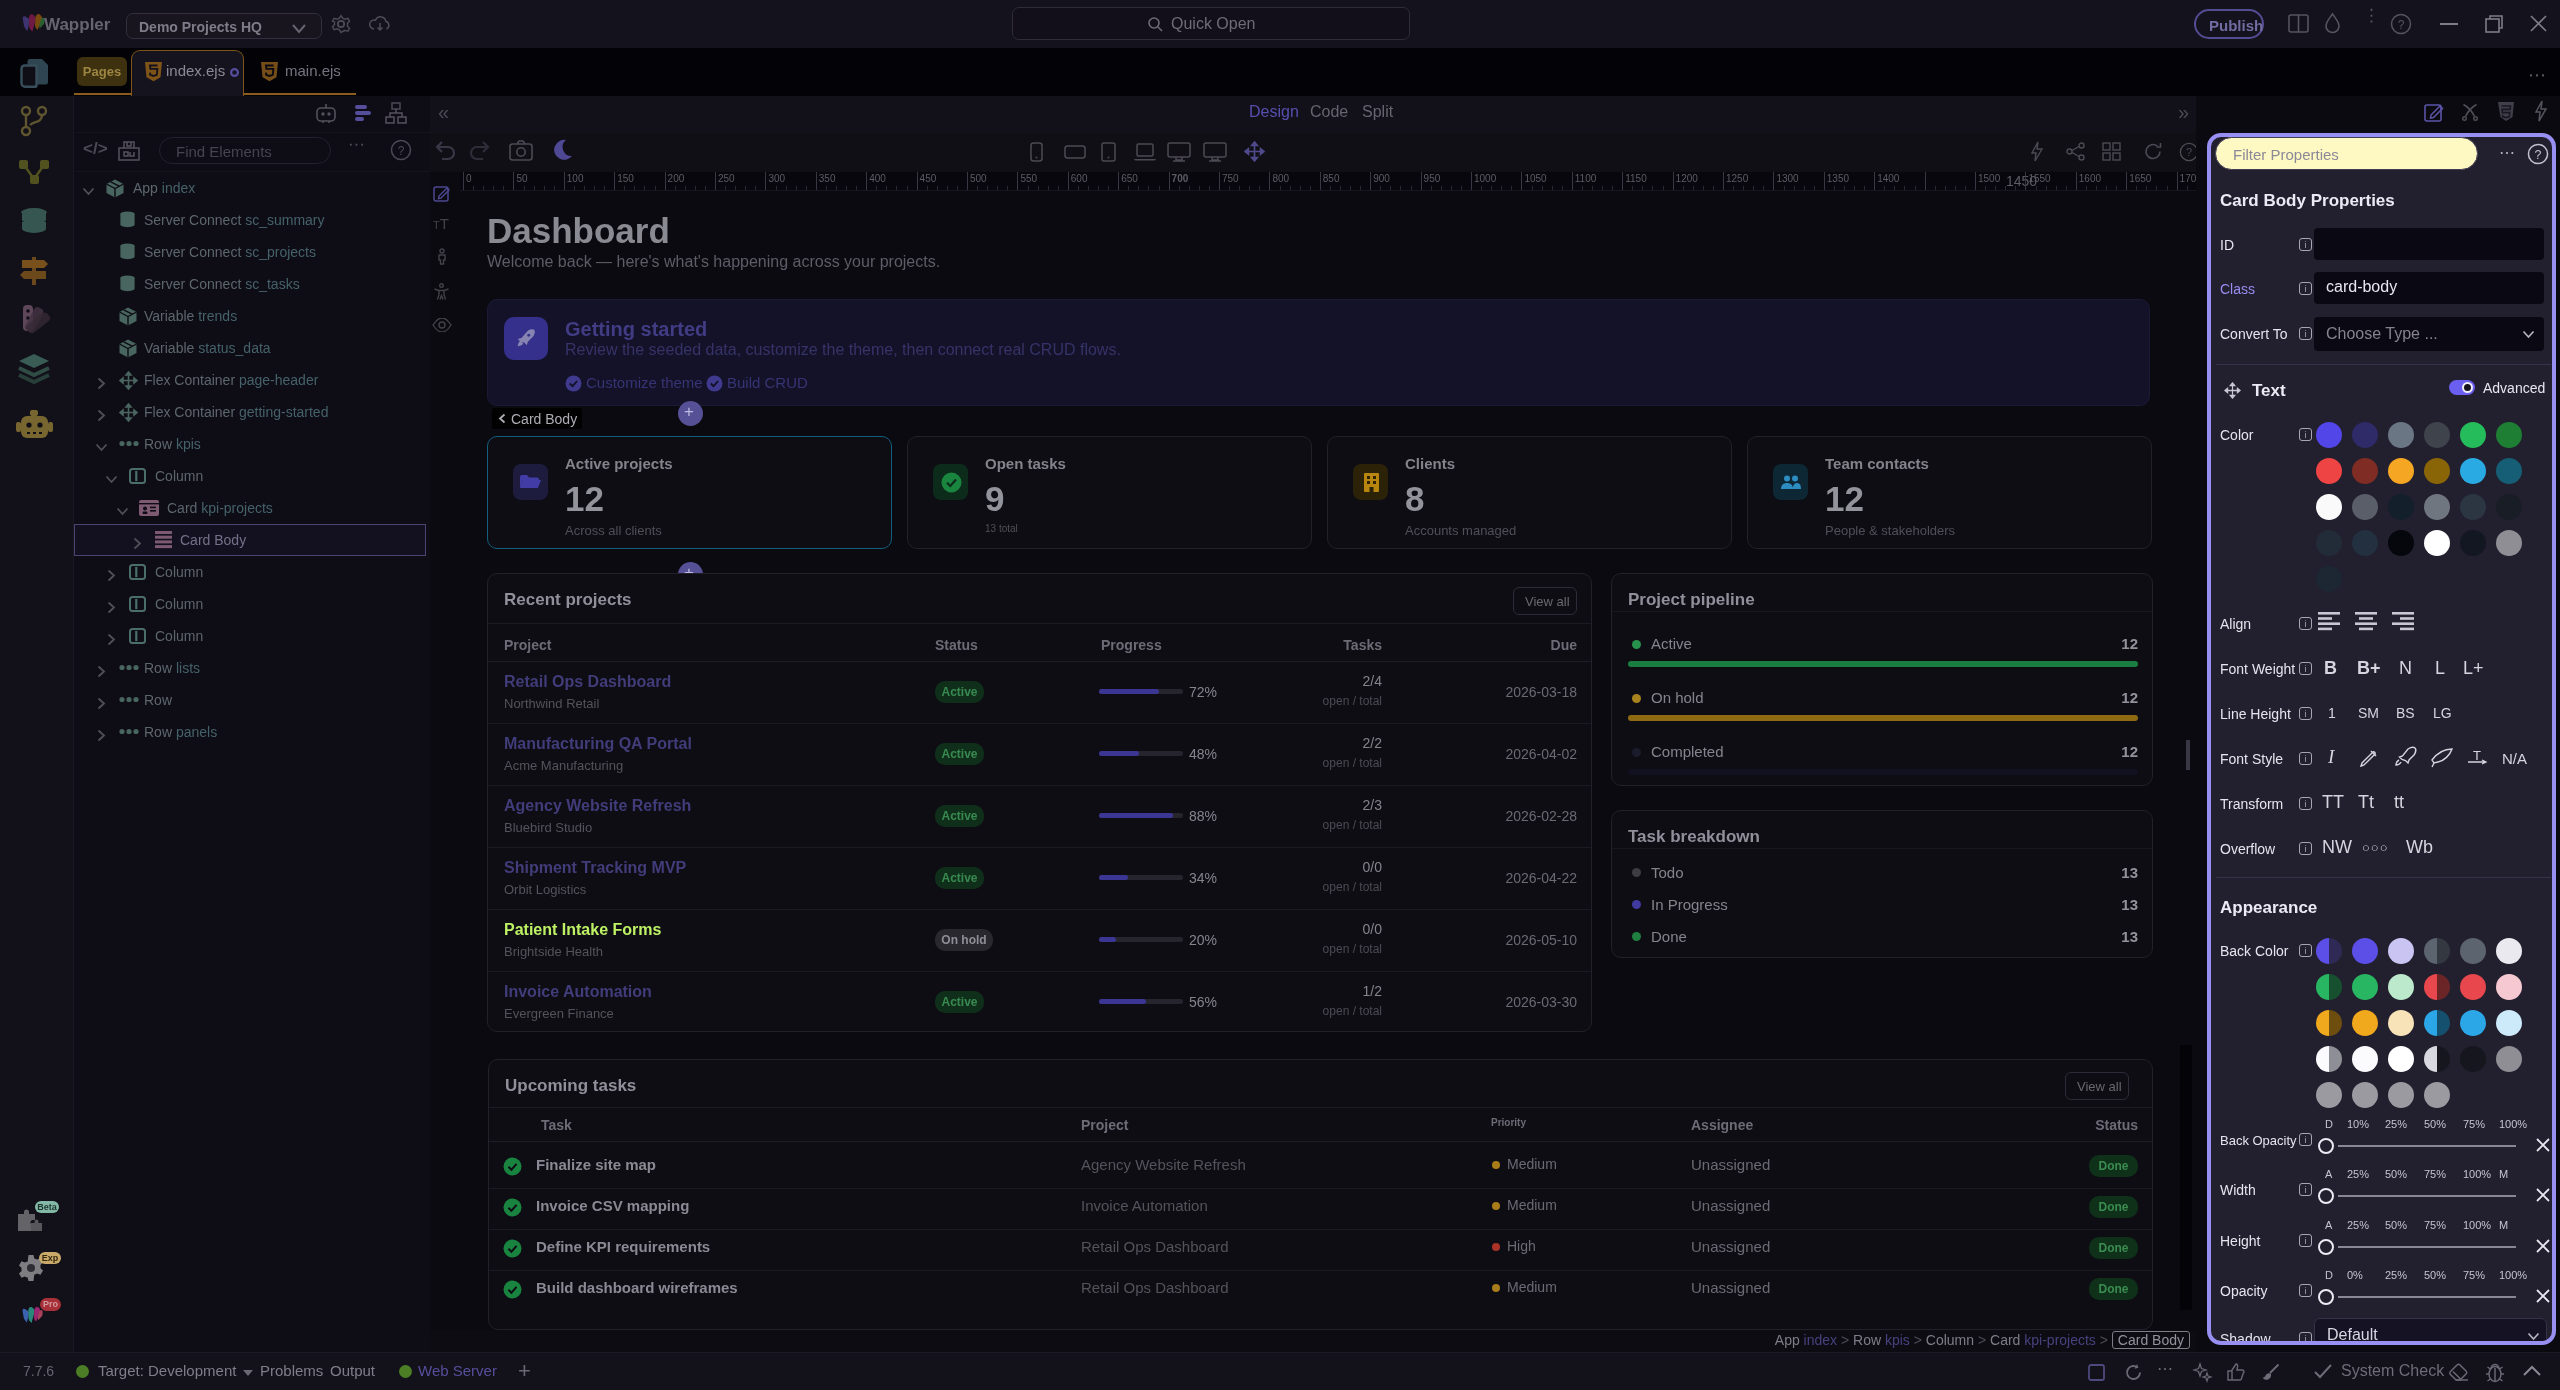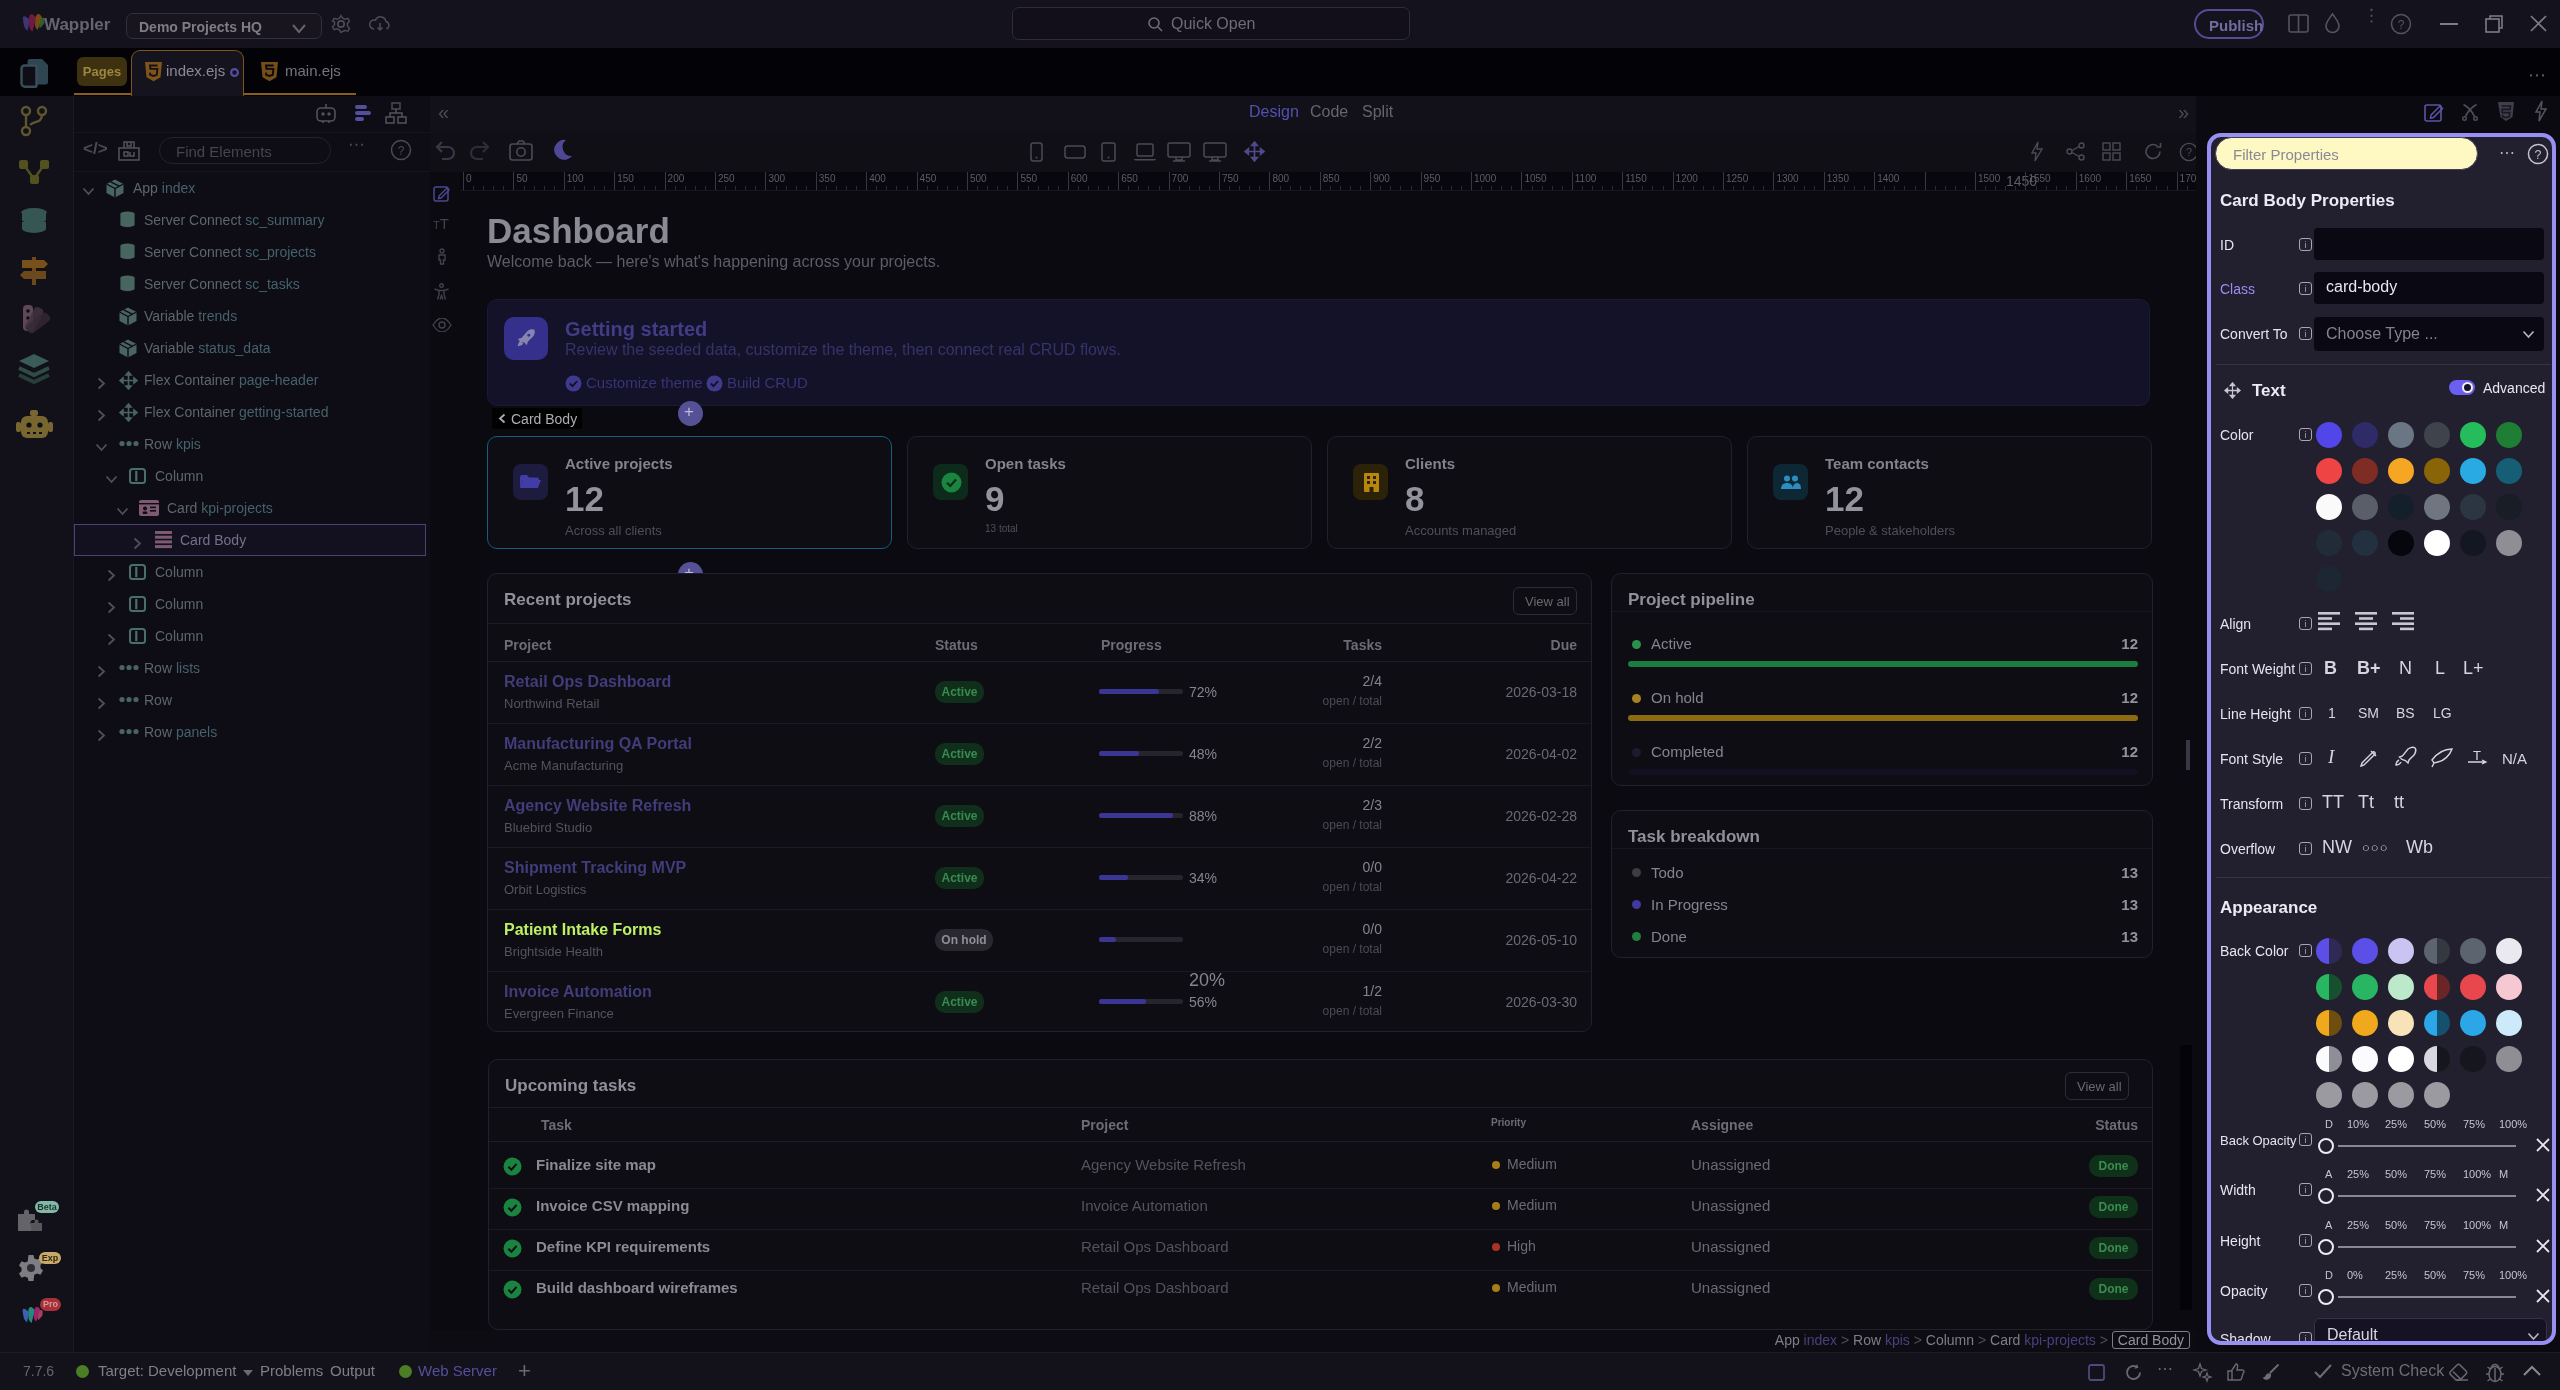--- a/index.html
+++ b/index.html
@@ -501,21 +501,21 @@
       <div class="a" style="left:628.0px;top:14px;width:1px;height:5px;background:#2a2834;"></div>
       <div class="a" style="left:638.0px;top:14px;width:1px;height:5px;background:#2a2834;"></div>
       <div class="a" style="left:648.1px;top:14px;width:1px;height:5px;background:#2a2834;"></div>
       <div class="a" style="left:658.2px;top:0;width:1px;height:19px;background:#3a3744;"></div>
       <div class="a" style="left:661.2px;top:1px;font-size:10px;color:#5e5b66;">650</div>
       <div class="a" style="left:668.3px;top:14px;width:1px;height:5px;background:#2a2834;"></div>
       <div class="a" style="left:678.4px;top:14px;width:1px;height:5px;background:#2a2834;"></div>
       <div class="a" style="left:688.4px;top:14px;width:1px;height:5px;background:#2a2834;"></div>
       <div class="a" style="left:698.5px;top:14px;width:1px;height:5px;background:#2a2834;"></div>
       <div class="a" style="left:708.6px;top:0;width:1px;height:19px;background:#3a3744;"></div>
-      <div class="a" style="left:711.6px;top:1px;font-size:10px;color:#5e5b66;">700</div>
+      <div class="a" style="left:711.6px;top:1px;font-size:10px;color:#5e5b66;font-weight:bold;">700</div>
       <div class="a" style="left:718.7px;top:14px;width:1px;height:5px;background:#2a2834;"></div>
       <div class="a" style="left:728.8px;top:14px;width:1px;height:5px;background:#2a2834;"></div>
       <div class="a" style="left:738.8px;top:14px;width:1px;height:5px;background:#2a2834;"></div>
       <div class="a" style="left:748.9px;top:14px;width:1px;height:5px;background:#2a2834;"></div>
       <div class="a" style="left:759.0px;top:0;width:1px;height:19px;background:#3a3744;"></div>
       <div class="a" style="left:762.0px;top:1px;font-size:10px;color:#5e5b66;">750</div>
       <div class="a" style="left:769.1px;top:14px;width:1px;height:5px;background:#2a2834;"></div>
       <div class="a" style="left:779.2px;top:14px;width:1px;height:5px;background:#2a2834;"></div>
       <div class="a" style="left:789.2px;top:14px;width:1px;height:5px;background:#2a2834;"></div>
       <div class="a" style="left:799.3px;top:14px;width:1px;height:5px;background:#2a2834;"></div>
@@ -778,21 +778,21 @@
       <div class="a" style="left:824px;top:285px;width:70px;text-align:right;font-size:14px;color:#85848e;">0/0</div>
       <div class="a" style="left:824px;top:306px;width:70px;text-align:right;font-size:12px;color:#4c4b55;">open / total</div>
       <div class="a" style="left:989px;top:296px;width:100px;text-align:right;font-size:14px;color:#6b6a74;">2026-04-22</div>
       <div class="a" style="left:0;top:335px;width:1105px;height:1px;background:#1b1a24;"></div>
       <div class="a" style="left:16px;top:347px;font-size:16px;font-weight:bold;color:#bef264;">Patient Intake Forms</div>
       <div class="a" style="left:16px;top:370px;font-size:13px;color:#54535c;">Brightside Health</div>
       <div class="a pill" style="left:447px;top:355px;width:58px;height:22px;line-height:22px;background:#29282f;color:#8f8e96;">On hold</div>
       <div class="a" style="left:611px;top:363px;width:84px;height:5px;border-radius:3px;background:#26252e;">
         <div style="width:20%;height:5px;border-radius:3px;background:#3b3694;"></div>
       </div>
-      <div class="a" style="left:701px;top:358px;font-size:18px;color:#85848e;margin-top:38px;">20%</div>
+      <div class="a" style="left:701px;top:358px;font-size:14px;color:#85848e;">20%</div>
       <div class="a" style="left:824px;top:347px;width:70px;text-align:right;font-size:14px;color:#85848e;">0/0</div>
       <div class="a" style="left:824px;top:368px;width:70px;text-align:right;font-size:12px;color:#4c4b55;">open / total</div>
       <div class="a" style="left:989px;top:358px;width:100px;text-align:right;font-size:14px;color:#6b6a74;">2026-05-10</div>
       <div class="a" style="left:0;top:397px;width:1105px;height:1px;background:#1b1a24;"></div>
       <div class="a" style="left:16px;top:409px;font-size:16px;font-weight:bold;color:#413c7a;">Invoice Automation</div>
       <div class="a" style="left:16px;top:432px;font-size:13px;color:#54535c;">Evergreen Finance</div>
       <div class="a pill" style="left:447px;top:417px;width:49px;height:22px;line-height:22px;background:#0f2f1a;color:#398a50;">Active</div>
       <div class="a" style="left:611px;top:425px;width:84px;height:5px;border-radius:3px;background:#26252e;">
         <div style="width:56%;height:5px;border-radius:3px;background:#3b3694;"></div>
       </div>

